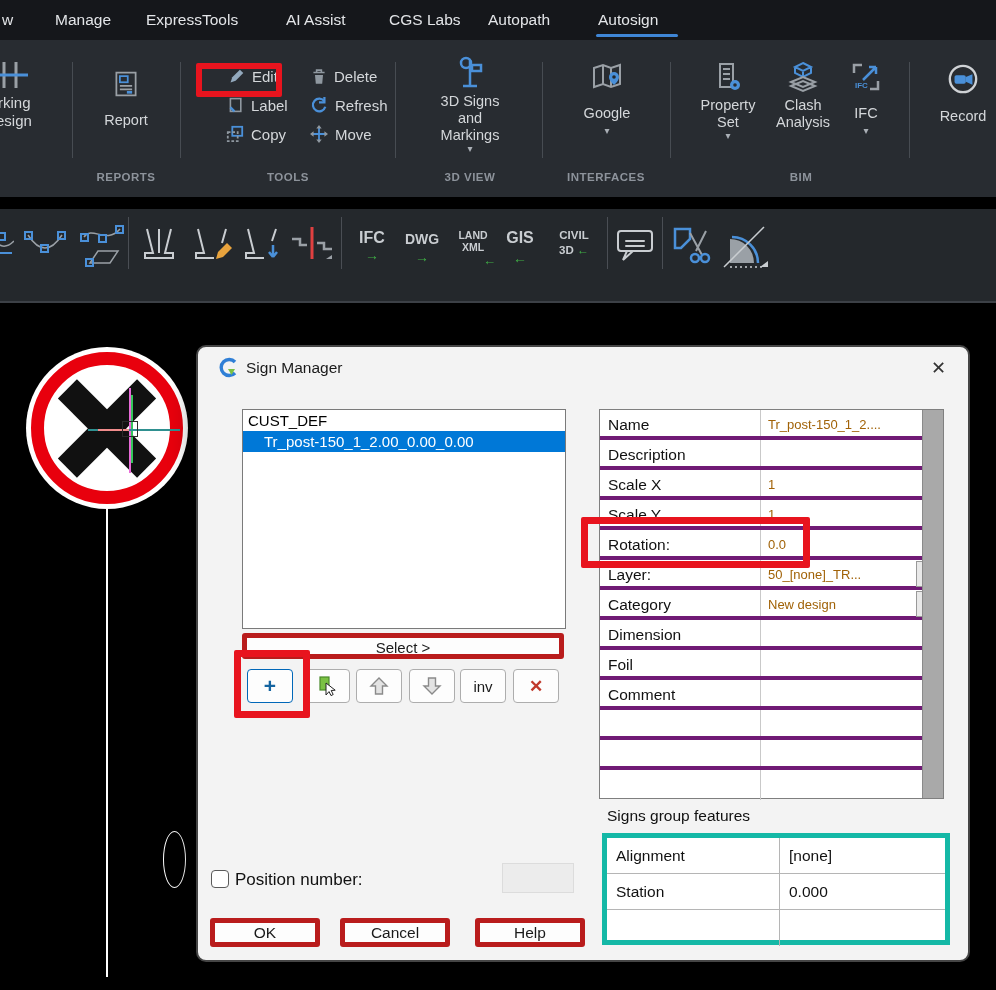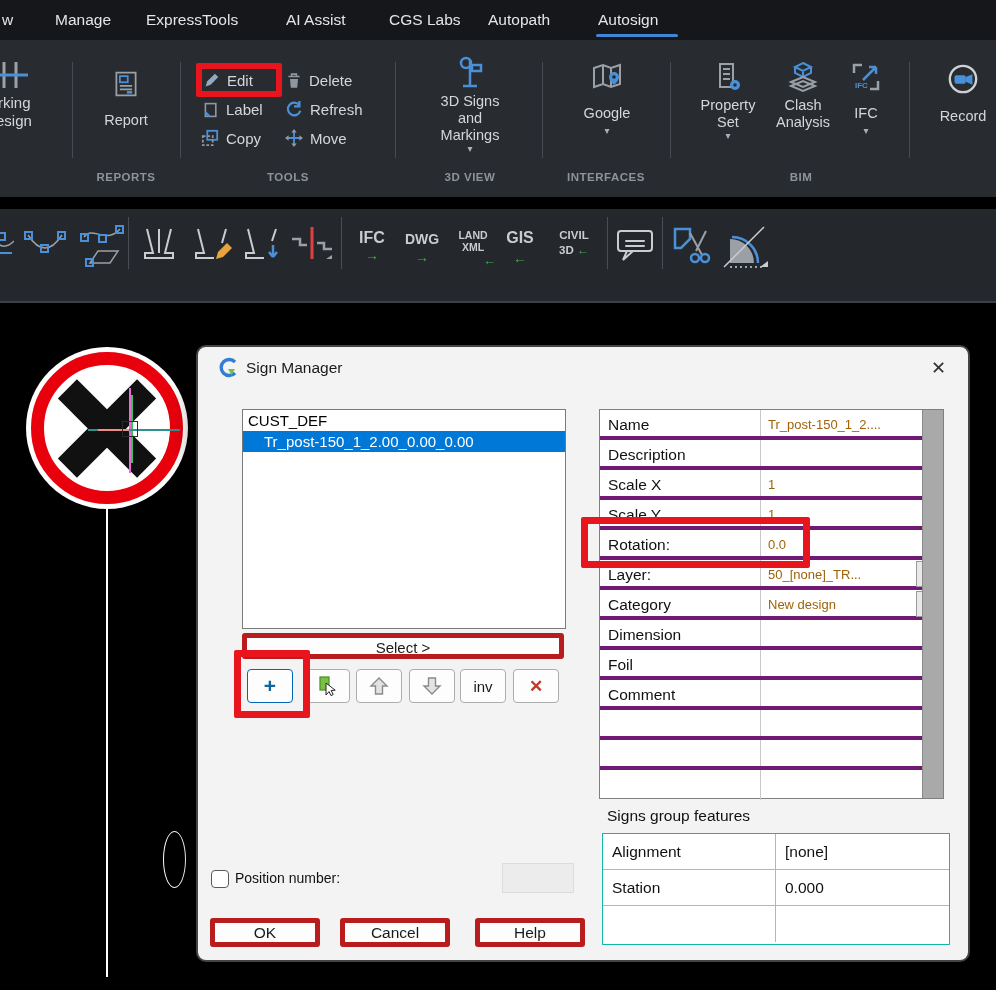--- a/index.html
+++ b/index.html
@@ -11,21 +11,21 @@
   #menubar{left:0;top:0;width:996px;height:40px;background:#15171b;}
   .mi{position:absolute;top:0;height:40px;line-height:40px;color:#e3e5e8;font-size:15.5px;cursor:default;}
   #autosign-underline{left:596px;top:34px;width:82px;height:3px;background:#3f86d6;border-radius:2px;}
 
   
   #ribbon{left:0;top:40px;width:996px;height:157px;background:#282c31;}
   .rsep{position:absolute;top:22px;width:1px;height:96px;background:#474c52;}
   .sec-label{position:absolute;top:131px;height:16px;font-size:11.5px;font-weight:bold;
              color:#8d939b;letter-spacing:.5px;text-align:center;}
   .rtext{color:#d4d7da;font-size:15px;}
-  .rsm{position:absolute;height:26px;display:flex;align-items:flex-end;gap:7px;color:#d4d7da;font-size:15px;cursor:default;}
+  .rsm{position:absolute;height:26px;display:flex;align-items:center;gap:7px;color:#d4d7da;font-size:15px;cursor:default;margin-left:25px;}
   .bigbtn{position:absolute;text-align:center;color:#d4d7da;font-size:14.5px;line-height:17px;cursor:default;}
   .chev{color:#aab0b6;font-size:10px;line-height:10px;}
 
   
   #toolbar2{left:0;top:209px;width:996px;height:92px;background:#24282c;border-bottom:2px solid #3c4046;}
   .tsep{position:absolute;top:8px;width:1px;height:52px;background:#4a4e54;}
   .ttext{position:absolute;color:#c9cdd1;font-weight:bold;text-align:center;cursor:default;}
   .garrow{color:#3faf46;font-weight:bold;}
 
   
@@ -62,29 +62,29 @@
              background:#fff;box-sizing:border-box;}
   .prow{position:relative;height:30px;border-bottom:4px solid #701a75;box-sizing:border-box;display:flex;}
   .pl{width:161px;border-right:1px solid #c9c9c9;box-sizing:border-box;font-size:15.5px;color:#111;
       line-height:29px;padding-left:8px;}
   .pv{flex:1;font-size:13px;color:#a16207;line-height:29px;padding-left:7px;white-space:nowrap;overflow:hidden;}
   #prop-scroll{position:absolute;right:0;top:0;width:20px;height:388px;background:#a9a9a9;border-left:1px solid #8a8a8a;}
   .ddbtn{position:absolute;right:3px;top:1px;width:24px;height:26px;background:#e9e9e9;border:1px solid #999;
          box-sizing:border-box;display:flex;align-items:center;justify-content:center;font-size:9px;color:#111;}
 
   #sg-title{position:absolute;left:409px;top:460px;font-size:15.5px;color:#111;}
-  #sg-table{position:absolute;left:404px;top:486px;width:348px;height:112px;border:1px solid #14b8a6;
+  #sg-table{position:absolute;left:404px;top:486px;width:348px;height:112px;border:5px solid #14b8a6;
             background:#fff;box-sizing:border-box;}
   .sgrow{display:flex;height:36px;border-bottom:1px solid #b5b5b5;box-sizing:border-box;}
   .sgl{width:173px;border-right:1px solid #b5b5b5;box-sizing:border-box;font-size:15.5px;color:#111;line-height:35px;padding-left:9px;}
   .sgv{flex:1;font-size:15.5px;color:#111;line-height:35px;padding-left:9px;}
 
   #posnum-check{position:absolute;left:13px;top:523px;width:18px;height:18px;border:1.5px solid #5a5a5a;
                 border-radius:4px;background:#fff;box-sizing:border-box;}
-  #posnum-label{position:absolute;left:37px;top:523px;font-size:14px;color:#111;}
+  #posnum-label{position:absolute;left:37px;top:523px;font-size:17px;color:#111;}
   #posnum-field{position:absolute;left:304px;top:516px;width:72px;height:30px;background:#ececec;
                 border:1px solid #dcdcdc;box-sizing:border-box;}
 
   .fbtn{position:absolute;top:571px;width:110px;height:29px;font-size:15.5px;}
 
   
   .redbox{position:absolute;border:6px solid #e8141e;border-radius:2px;box-sizing:border-box;z-index:9;}
 </style>
 </head>
 <body>

